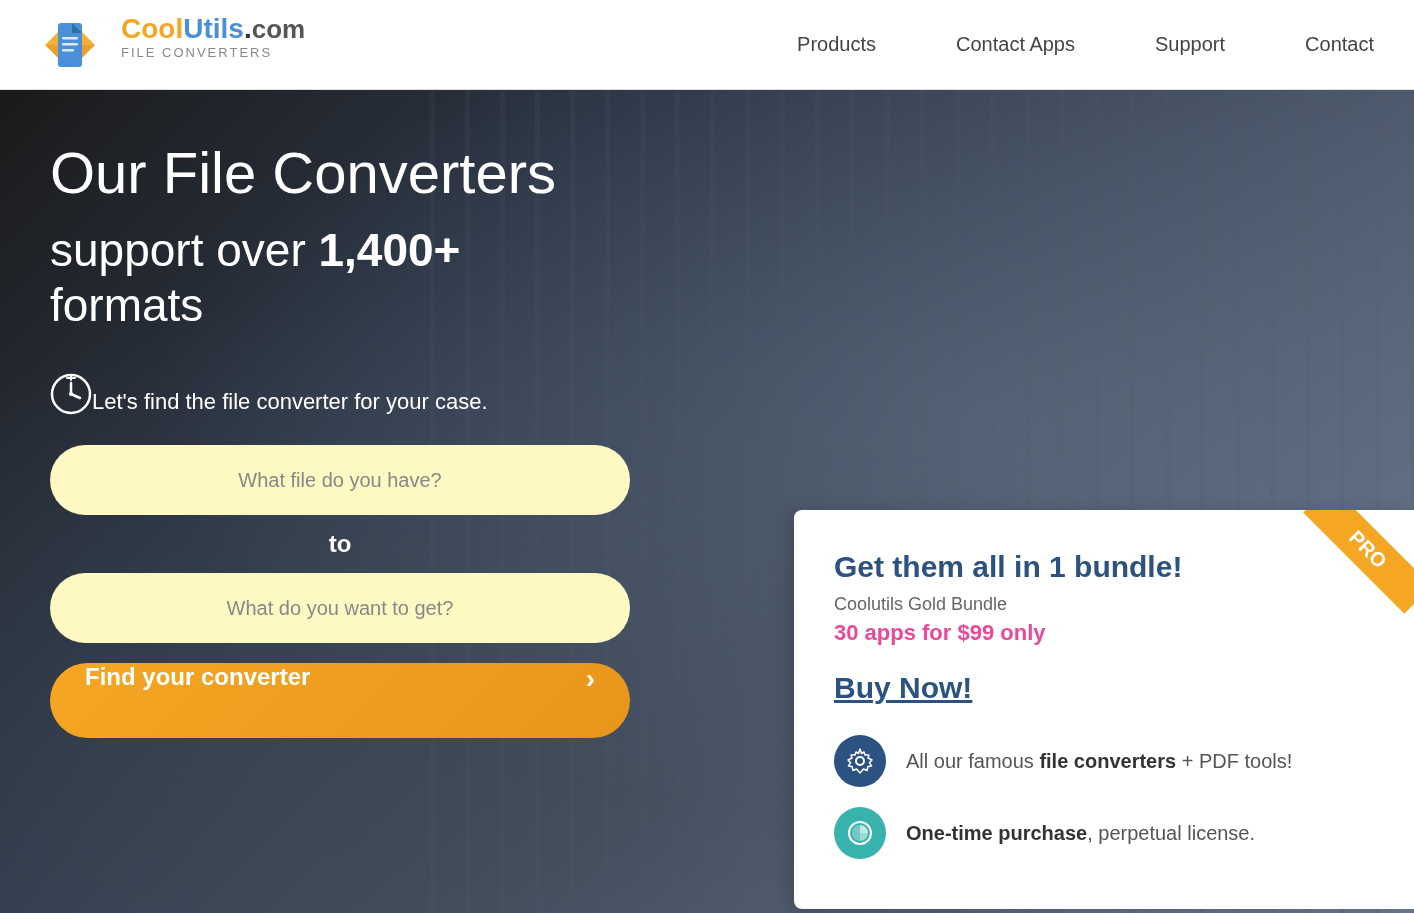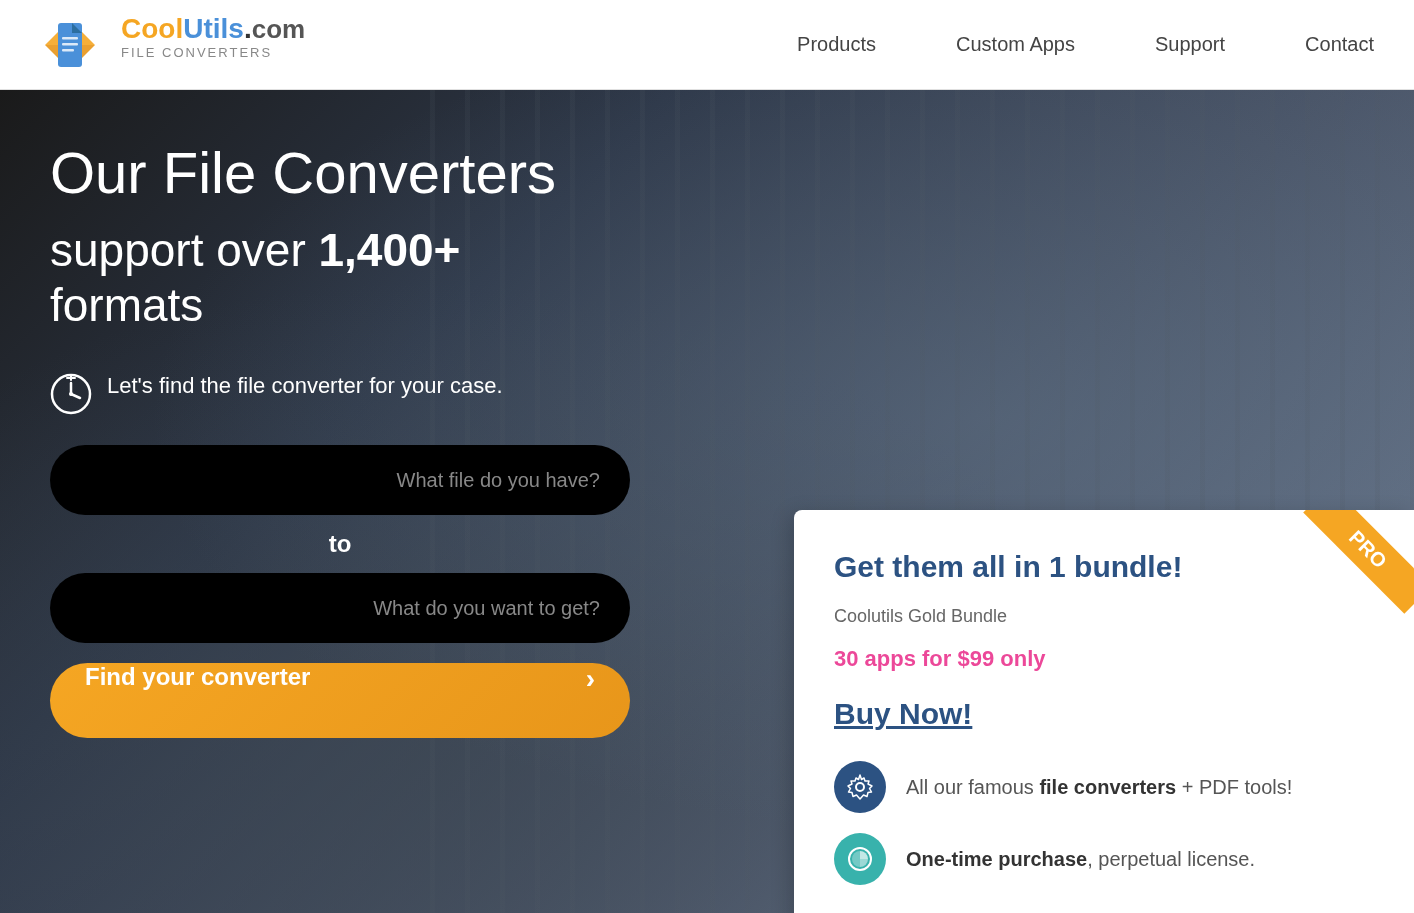--- a/index.html
+++ b/index.html
@@ -115,22 +115,21 @@
       font-weight: 400;
       line-height: 1.2;
       margin-bottom: 40px;
     }
     #hero-subtitle strong {
       font-weight: 900;
     }
 
     #hero-tagline {
       display: flex;
-      align-items: flex-start;
-      gap: 15px;
+      align-items: flex-end;
       margin-bottom: 30px;
     }
     #clock-icon {
       width: 42px;
       height: 42px;
       flex-shrink: 0;
     }
     #tagline-text {
       font-size: 22px;
       color: #ffffff;
@@ -139,29 +138,29 @@
     #search-area {
       display: flex;
       flex-direction: column;
       align-items: center;
       gap: 0;
       max-width: 580px;
     }
     .search-input {
       width: 580px;
       height: 70px;
-      background: #000000;
+      background: #fef9c3;
       border: none;
       border-radius: 35px;
       padding: 0 30px;
       font-size: 20px;
       color: #888;
       outline: none;
       cursor: pointer;
-      text-align: right;
+      text-align: center;
     }
     .search-input::placeholder { color: #888; }
     #to-label {
       font-size: 24px;
       font-weight: 700;
       color: #ffffff;
       text-align: center;
       padding: 15px 0;
     }
     #find-btn {
@@ -216,26 +215,26 @@
       font-size: 20px;
       font-weight: 900;
       padding: 8px 50px;
       transform: rotate(45deg);
       transform-origin: center;
     }
     #bundle-title {
       font-size: 30px;
       color: #2c5282;
       font-weight: 700;
-      margin-bottom: 22px;
+      margin-bottom: 10px;
     }
     #bundle-subtitle {
       font-size: 18px;
       color: #666;
-      margin-bottom: 19px;
+      margin-bottom: 5px;
     }
     #bundle-price {
       font-size: 22px;
       font-weight: 700;
       color: #ec4899;
       margin-bottom: 25px;
     }
     #buy-now-link {
       display: block;
       font-size: 30px;
@@ -292,21 +291,21 @@
     <div id="logo-text">
       <div id="logo-name">
         <span class="cool" style="color:#f5a623; font-size:28px; font-weight:900;">Coo</span><span style="color:#f5a623; font-size:28px; font-weight:900;">l</span><span class="utils" style="color:#4a90d9; font-size:28px; font-weight:900;">Utils</span><span class="dot" style="color:#333; font-size:28px; font-weight:900;">.</span><span class="com" style="color:#555; font-size:26px; font-weight:700;">com</span>
       </div>
       <div id="logo-subtitle">file converters</div>
     </div>
   </div>
 
   <nav id="nav">
     <a class="nav-item">Products</a>
-    <a class="nav-item">Custom Apps</a>
+    <a class="nav-item">Contact Apps</a>
     <a class="nav-item">Support</a>
     <a class="nav-item">Contact</a>
   </nav>
 </div>
 
 <div id="hero">
   <div id="hero-bg"></div>
 
   <div id="hero-content">
     <div id="hero-title">Our File Converters</div>

